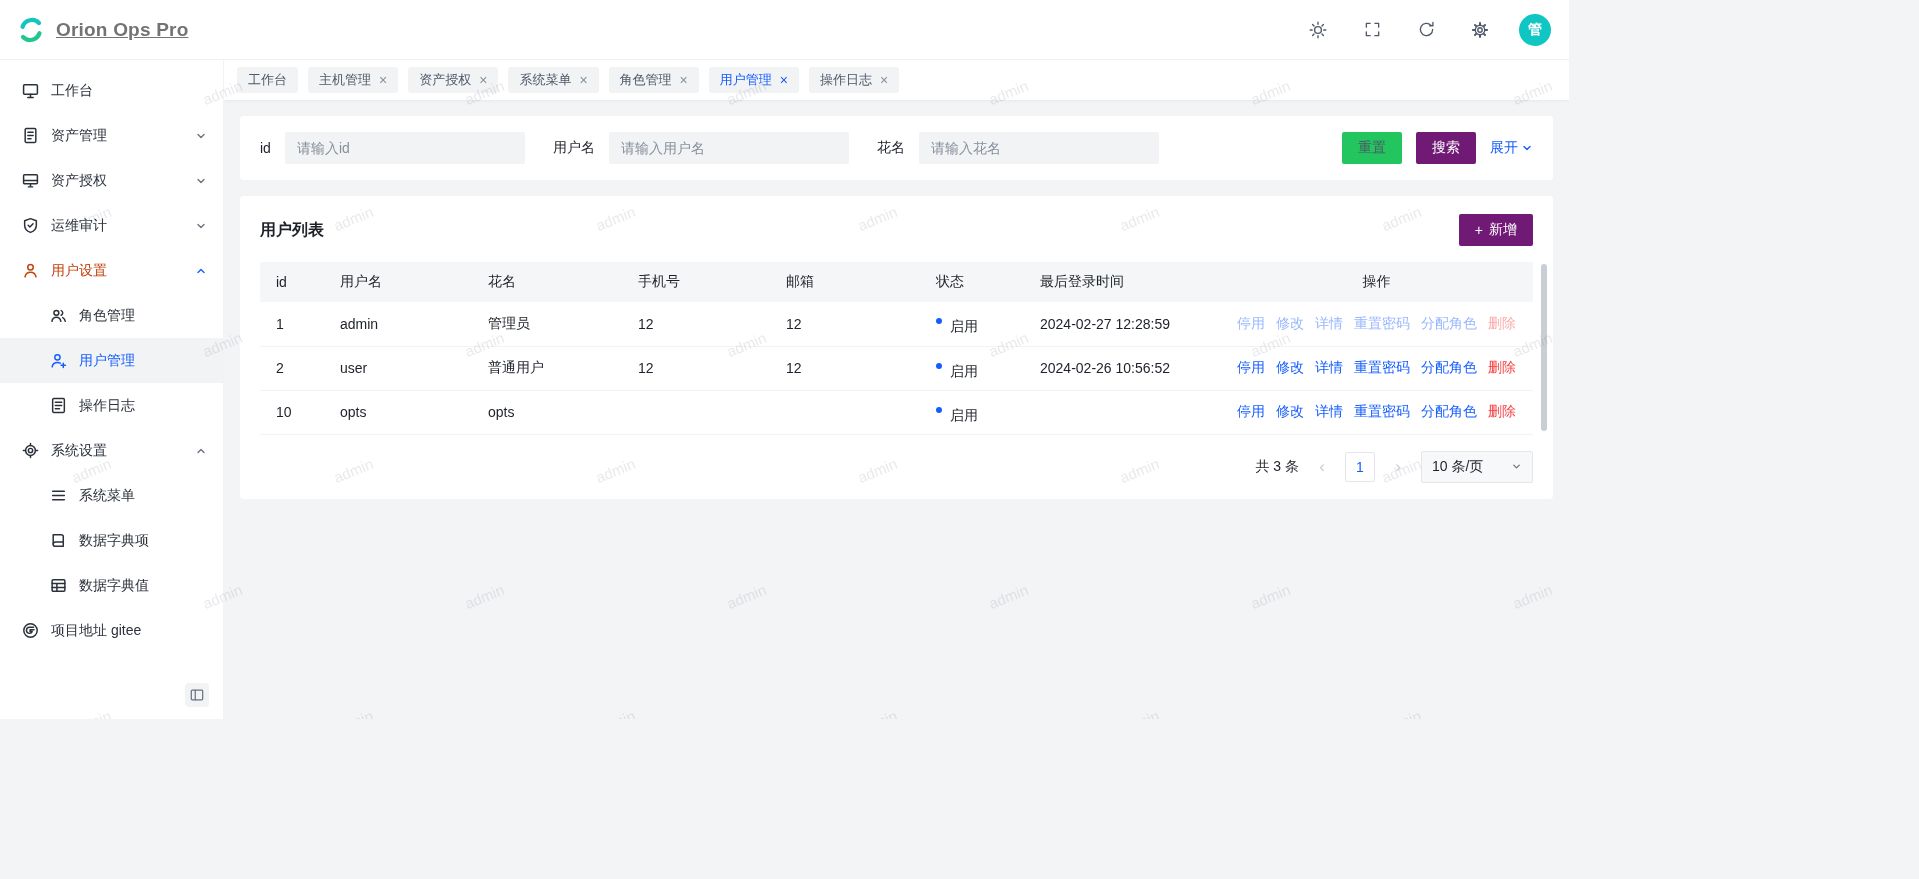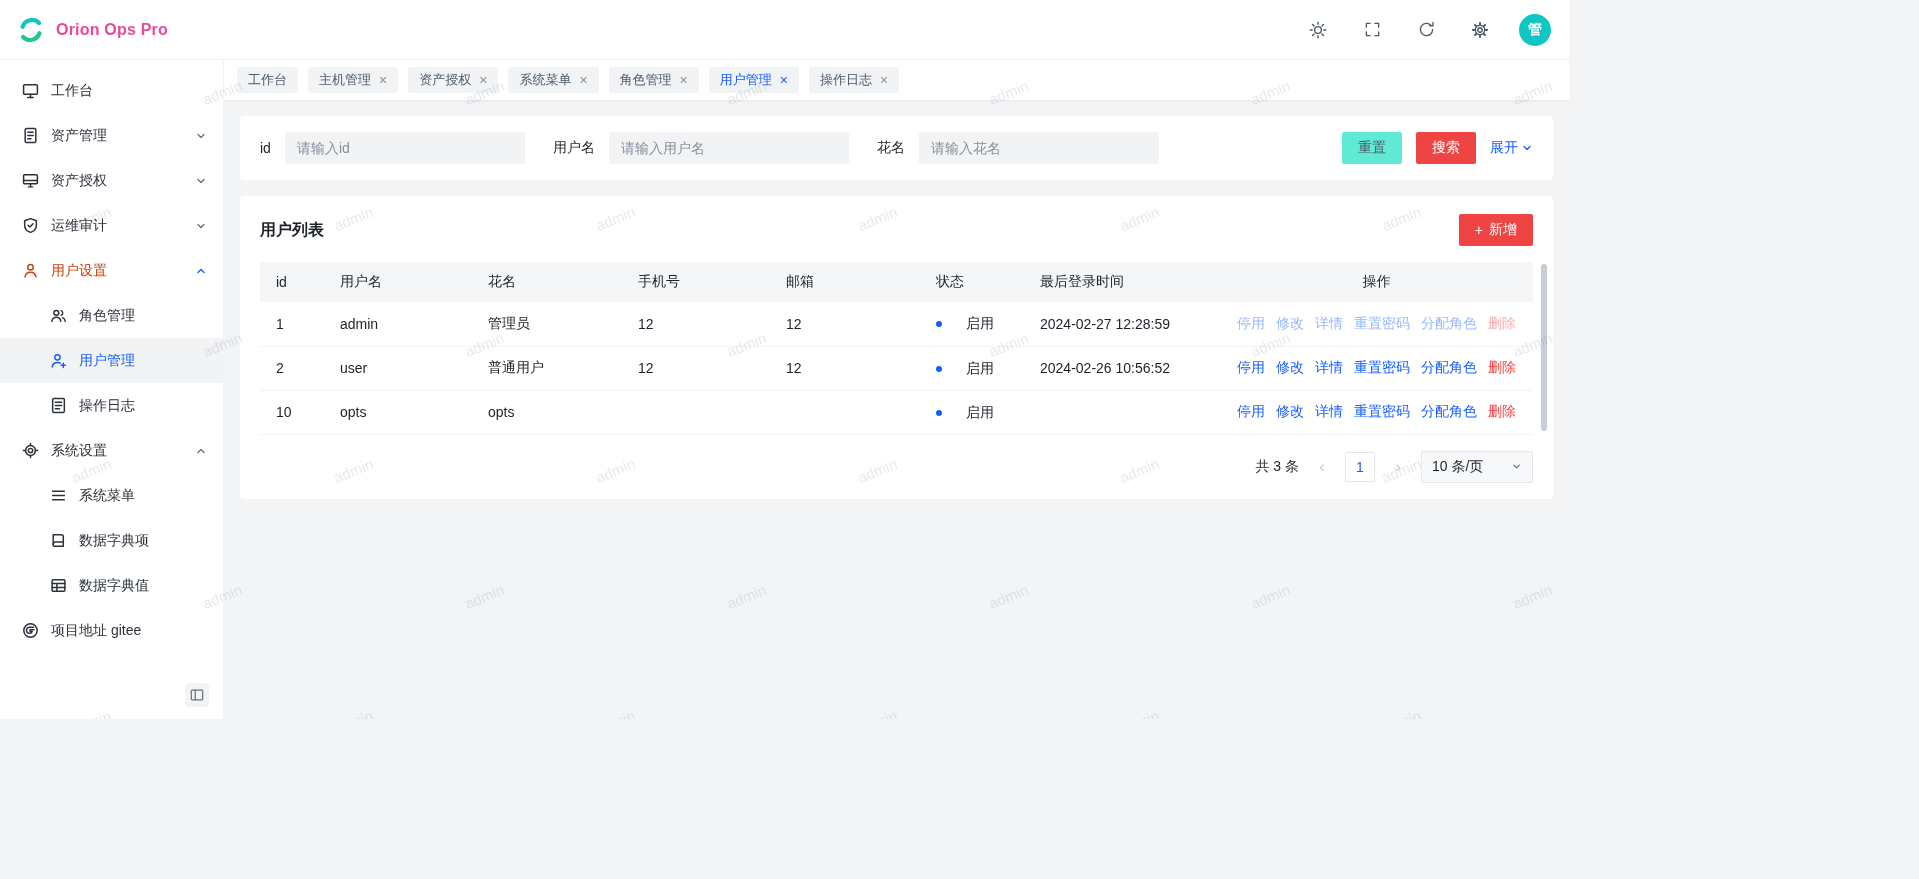--- a/index.html
+++ b/index.html
@@ -11,21 +11,21 @@
   }
   .app { position:absolute; top:0; left:0; width:1569px; height:719px; overflow:hidden; }
 
   
   .header {
     position:absolute; top:0; left:0; width:1569px; height:60px; background:#fff;
     display:flex; align-items:center; justify-content:space-between;
     padding:0 18px 0 16px; border-bottom:1px solid #f0f1f3; z-index:10;
   }
   .logo-area { display:flex; align-items:center; gap:10px; }
-  .app-title { font-size:16px; font-weight:700; color:#ec4899; letter-spacing:.2px; }
+  .app-title { font-size:19px; font-weight:700; color:#737373; letter-spacing:.2px;text-decoration:underline; }
   .header-actions { display:flex; align-items:center; gap:24px; }
   .icon-btn { width:30px; height:30px; border:none; background:transparent; color:#4e5969;
     display:flex; align-items:center; justify-content:center; cursor:pointer; }
   .avatar { width:32px; height:32px; border-radius:50%; background:#0fc6c2; color:#fff;
     font-size:14px; display:flex; align-items:center; justify-content:center; font-weight:600; }
 
   
   .sidebar { position:absolute; top:60px; left:0; width:224px; height:659px; background:#fff;
     padding-top:8px; z-index:5; border-right:1px solid #f2f3f5; }
   .side-item { height:45px; display:flex; align-items:center; gap:12px;
@@ -56,37 +56,37 @@
   
   .filter-card { padding:16px 20px; display:flex; align-items:center; }
   .field { display:flex; align-items:center; margin-right:28px; }
   .field label { font-size:14px; color:#1d2129; margin-right:14px; white-space:nowrap; }
   .field input { width:240px; height:32px; background:#f2f3f5; border:none; border-radius:2px;
     padding:0 12px; font-size:14px; color:#1d2129; outline:none; font-family:inherit; }
   .field input::placeholder { color:#86909c; }
   .filter-actions { margin-left:auto; display:flex; align-items:center; gap:14px; }
   .btn { height:32px; border:none; border-radius:2px; font-size:14px; padding:0 16px;
     cursor:pointer; font-family:inherit; display:inline-flex; align-items:center; gap:6px; }
-  .btn-secondary { background:#5eead4; color:#4e5969; }
-  .btn-primary { background:#ef4444; color:#fff;text-align:right; }
+  .btn-secondary { background:#22c55e; color:#4e5969; }
+  .btn-primary { background:#701a75; color:#fff;text-align:right; }
   .link-btn { background:none; border:none; color:#165dff; font-size:14px; display:inline-flex;
     align-items:center; gap:3px; cursor:pointer; padding:0; font-family:inherit; }
 
   
   .table-card { margin-top:16px; padding:18px 20px 16px; }
   .table-card-header { display:flex; align-items:center; justify-content:space-between; }
   .card-title { font-size:16px; font-weight:700; color:#1d2129; }
   .table-wrap { margin-top:16px; position:relative; }
   table { width:100%; border-collapse:collapse; table-layout:fixed; }
   thead th { background:#f5f6f7; height:40px; font-size:14px; font-weight:500; color:#1d2129;
     text-align:left; padding:0 16px; }
   tbody td { height:44px; font-size:14px; color:#1d2129; padding:0 16px;
     border-bottom:1px solid #f2f3f5; overflow:hidden; white-space:nowrap; }
   th.col-actions { text-align:center; }
-  .status { display:inline-flex; align-items:center; gap:24px; }
+  .status { display:inline-flex; gap:8px; }
   .dot { width:6px; height:6px; border-radius:50%; background:#165dff; display:inline-block; }
   .actions { display:flex; gap:11px; justify-content:center; white-space:nowrap; }
   .action-link { color:#165dff; text-decoration:none; font-size:14px; cursor:pointer; }
   .action-link.danger { color:#f53f3f; }
   .row-muted .action-link { opacity:.45; }
   .table-scrollbar { position:absolute; top:2px; bottom:4px; right:-14px; width:6px;
     background:#c9cdd4; border-radius:3px; cursor:pointer; }
 
   
   .pagination { margin-top:16px; display:flex; align-items:center; justify-content:flex-end;

